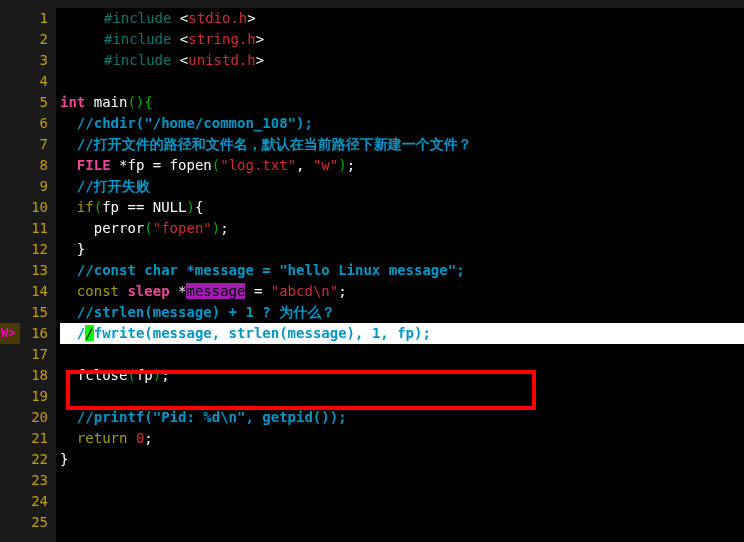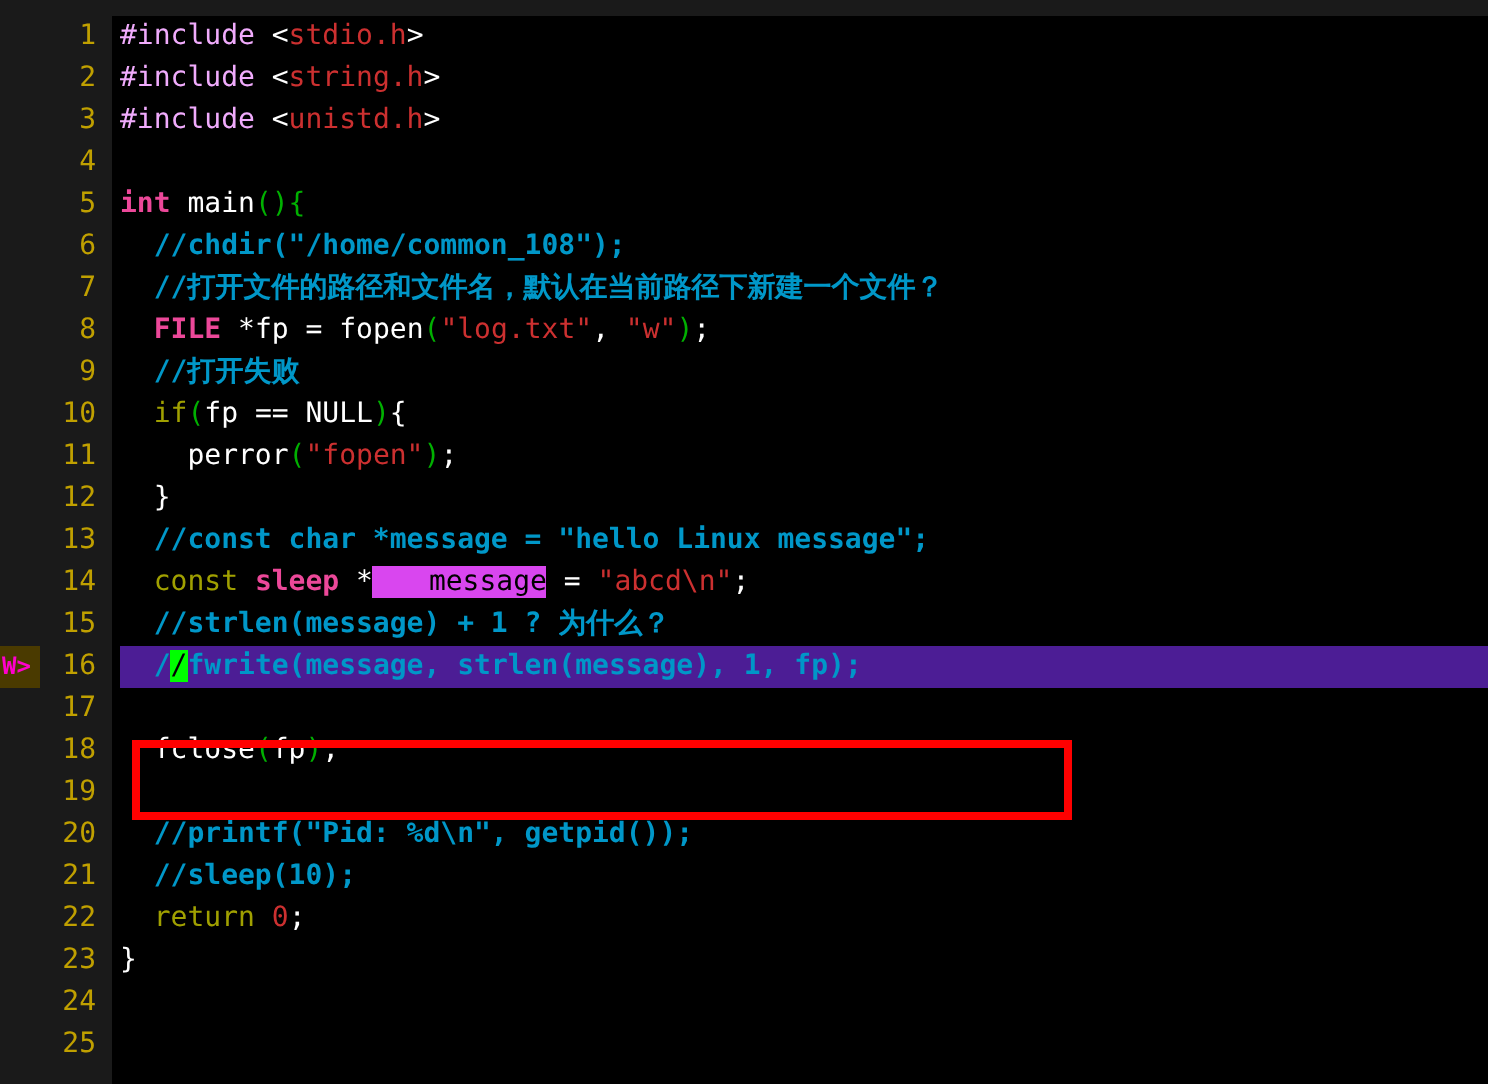--- a/index.html
+++ b/index.html
@@ -46,31 +46,31 @@
   white-space: pre;
 }
 .code-area {
   flex: 1;
   background: #000;
   color: #ccc;
   position: relative;
   padding-left: 4px;
 }
 .line { position: relative; }
-.line.current { background: #4c1d95; }
-.tok-pp   { color: #f0abfc; }
+.line.current { background: #ffffff; }
+.tok-pp   { color: #0f766e; margin-left: 44px; }
 .tok-str  { color: #cc3030; text-align: center; }
 .tok-kw   { color: #a0a000; font-weight: normal; }
 .tok-type { color: #ec4899; font-weight: bold; }
 .tok-id   { color: #ffffff; }
 .tok-num  { color: #cc3030; }
 .tok-punc { color: #ffffff; }
 .tok-cmt  { color: #0097c8; font-weight: bold; }
 .tok-paren { color: #00b000; }
-.highlight-bg { background: #d946ef; color: #000; padding-left: 28px; }
+.highlight-bg { background: #a21caf; color: #000; }
 .cursor-block {
   background: #00ff00;
   color: #000;
 }
 .red-box {
   position: absolute;
   border: 4px solid #ff0000;
   left: 66px;
   top: 370px;
   width: 470px;
@@ -161,19 +161,18 @@
       <div class="line"><span class="tok-id">    </span><span class="tok-id">perror</span><span class="tok-paren">(</span><span class="tok-str">"fopen"</span><span class="tok-paren">)</span><span class="tok-punc">;</span></div>
       <div class="line"><span class="tok-id">  </span><span class="tok-punc">}</span></div>
       <div class="line"><span class="tok-id">  </span><span class="tok-cmt">//const char *message = "hello Linux message";</span></div>
       <div class="line"><span class="tok-id">  </span><span class="tok-kw">const </span><span class="tok-type">sleep </span><span class="tok-punc">*</span><span class="highlight-bg">message</span><span class="tok-id"> </span><span class="tok-punc">= </span><span class="tok-str">"abcd\n"</span><span class="tok-punc">;</span></div>
       <div class="line"><span class="tok-id">  </span><span class="tok-cmt">//strlen(message) + 1 ? 为什么？</span></div>
       <div class="line current"><span class="tok-id">  </span><span class="tok-cmt">/</span><span class="cursor-block">/</span><span class="tok-cmt">fwrite(message, strlen(message), 1, fp);</span></div>
       <div class="line"></div>
       <div class="line"><span class="tok-id">  </span><span class="tok-id">fclose</span><span class="tok-paren">(</span><span class="tok-id">fp</span><span class="tok-paren">)</span><span class="tok-punc">;</span></div>
       <div class="line"></div>
       <div class="line"><span class="tok-id">  </span><span class="tok-cmt">//printf("Pid: %d\n", getpid());</span></div>
-      <div class="line"><span class="tok-id">  </span><span class="tok-cmt">//sleep(10);</span></div>
       <div class="line"><span class="tok-id">  </span><span class="tok-kw">return </span><span class="tok-num">0</span><span class="tok-punc">;</span></div>
       <div class="line"><span class="tok-punc">}</span></div>
     </div>
 </div>
 
 <div class="red-box"></div>
 
 </body></html>

